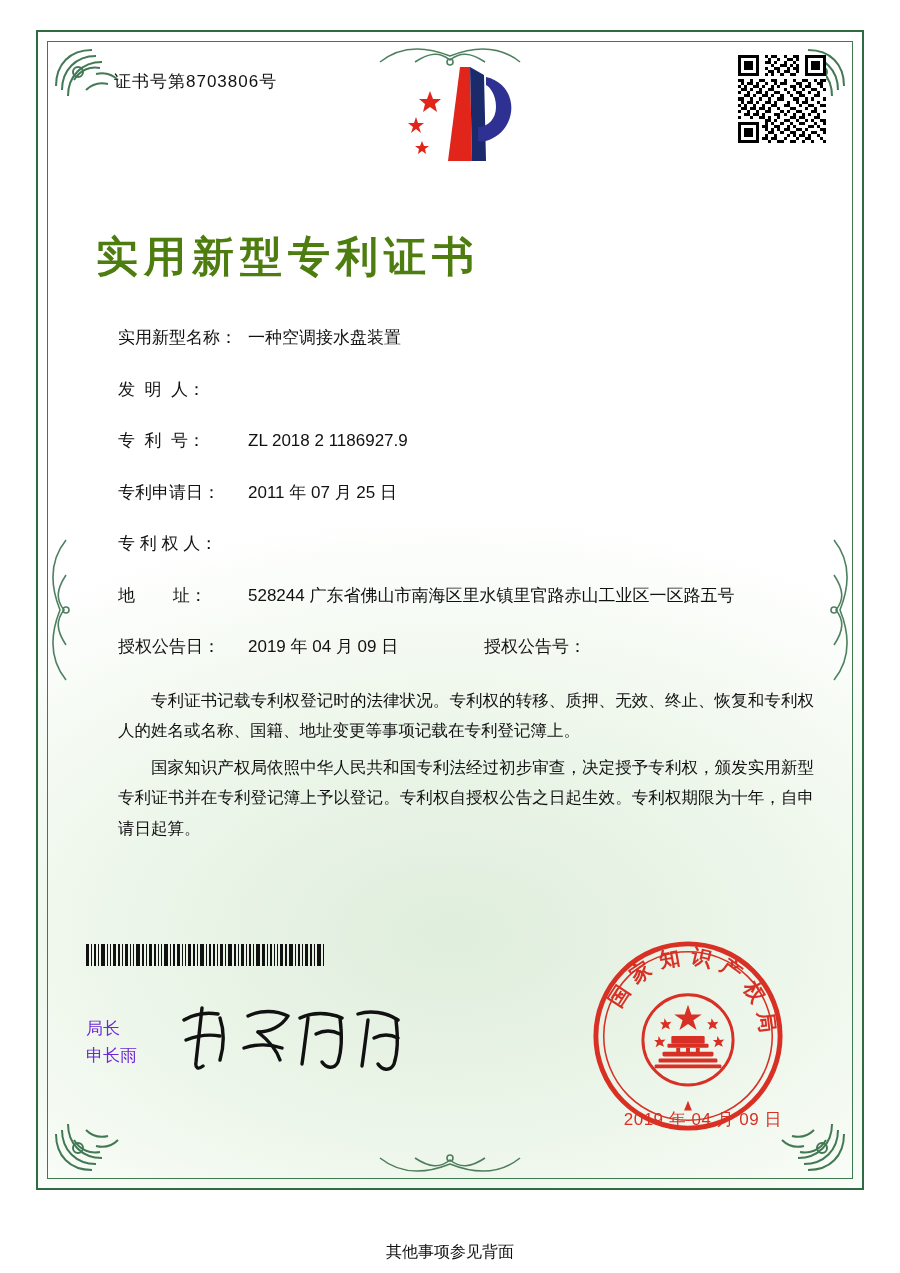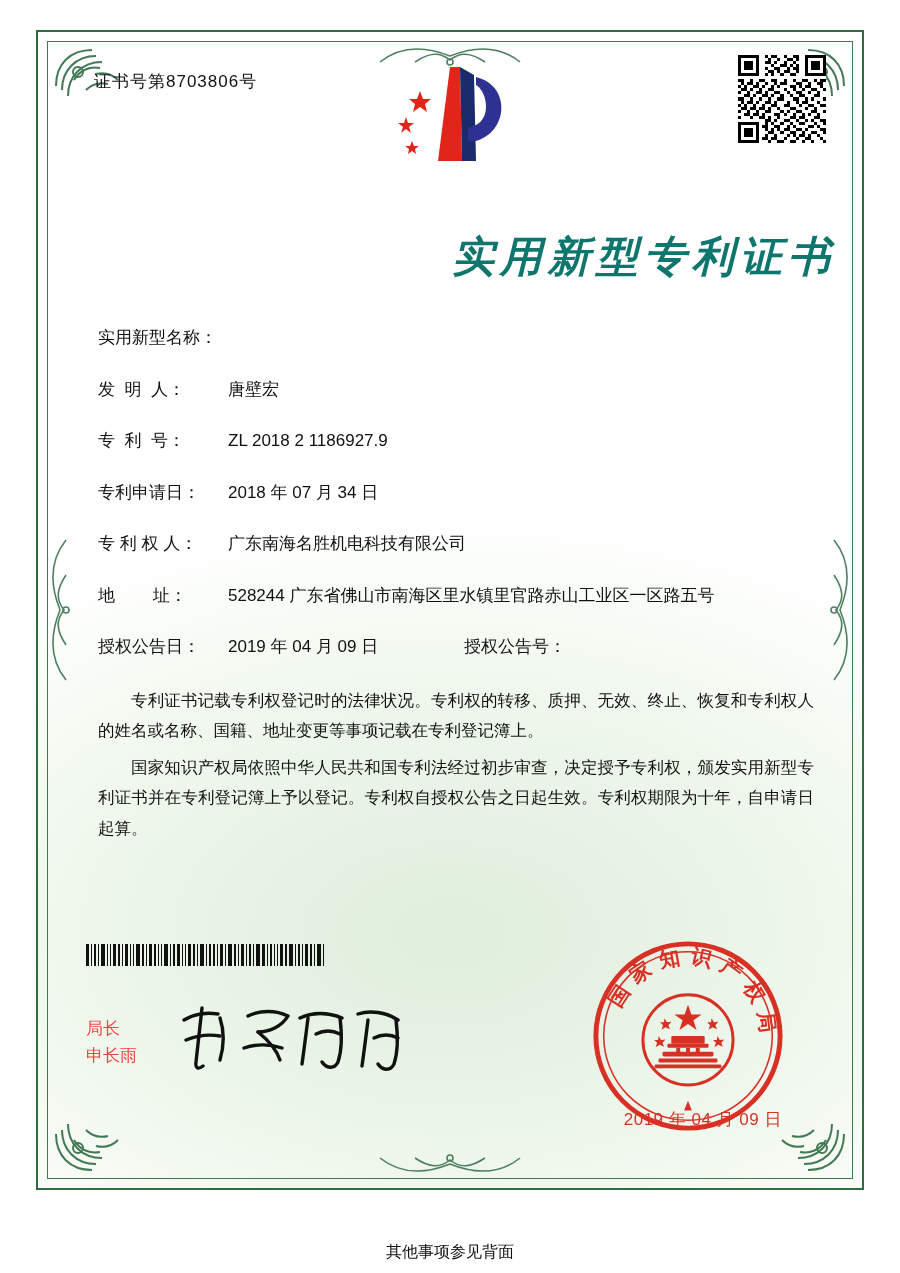--- a/index.html
+++ b/index.html
@@ -58,21 +58,21 @@
   }
   .edge-top { left: 50%; top: 10px; transform: translateX(-50%); }
   .edge-bottom { left: 50%; bottom: 10px; transform: translateX(-50%) scaleY(-1); }
   .edge-left { left: 8px; top: 50%; transform: translateY(-50%); }
   .edge-right { right: 8px; top: 50%; transform: translateY(-50%) scaleX(-1); }
 
   
   .content {
     position: absolute;
     left: 0; top: 0; right: 0; bottom: 0;
-    padding: 70px 64px 40px 76px;
+    padding: 70px 64px 40px 96px;
     box-sizing: border-box;
   }
   .cert-no {
     font-family: "Liberation Sans", sans-serif;
     font-size: 17px;
     color: #111;
     letter-spacing: 1px;
     margin-left: 18px;
   }
   .logo-row {
@@ -88,29 +88,28 @@
     height: 120px;
   }
   .qr {
     position: absolute;
     right: 10px;
     top: -38px;
     width: 88px;
     height: 88px;
   }
   .title {
-    text-align: right;
+    text-align: left;
     font-family: "Liberation Sans", sans-serif;
     font-weight: bold;
     font-size: 42px;
     letter-spacing: 6px;
-    color: #0f766e;
+    color: #4d7c0f;
     margin-top: 16px;
     margin-bottom: 40px;
-    font-style: italic;
   }
   .fields {
     margin: 0 22px;
   }
   .field-row {
     display: flex;
     align-items: center;
     font-size: 17px;
     color: #111;
     margin-bottom: 26px;
@@ -162,21 +161,21 @@
     background: #111;
     height: 22px;
     margin-right: 2px;
   }
   .signature-block {
     position: absolute;
     left: 86px;
     top: 1015px;
     font-family: "Liberation Sans", sans-serif;
     font-size: 17px;
-    color: #ef4444;
+    color: #6d28d9;
     line-height: 1.6;
   }
   .sign-script {
     position: absolute;
     left: 172px;
     top: 1000px;
     width: 240px;
     height: 80px;
   }
   .seal {
@@ -530,40 +529,39 @@
         </g>
       </svg>
     </div>
 
     <div class="title">实用新型专利证书</div>
 
     <div class="fields">
 
       <div class="field-row">
         <span class="field-label">实用新型名称：</span>
+        <span class="field-value">一种空调接水盘装置</span>
       </div>
 
       <div class="field-row">
         <span class="field-label">发  明  人：</span>
-        <span class="field-value">唐壁宏</span>
       </div>
 
       <div class="field-row">
         <span class="field-label">专  利  号：</span>
         <span class="field-value">ZL 2018 2 1186927.9</span>
       </div>
 
       <div class="field-row">
         <span class="field-label">专利申请日：</span>
-        <span class="field-value">2018 年 07 月 34 日</span>
+        <span class="field-value">2011 年 07 月 25 日</span>
       </div>
 
       <div class="field-row">
         <span class="field-label">专 利 权 人：</span>
-        <span class="field-value">广东南海名胜机电科技有限公司</span>
       </div>
 
       <div class="field-row">
         <span class="field-label">地        址：</span>
         <span class="field-value">528244 广东省佛山市南海区里水镇里官路赤山工业区一区路五号</span>
       </div>
 
       <div class="field-row split">
         <span class="field-label">授权公告日：</span>
         <span class="field-value">2019 年 04 月 09 日</span>

